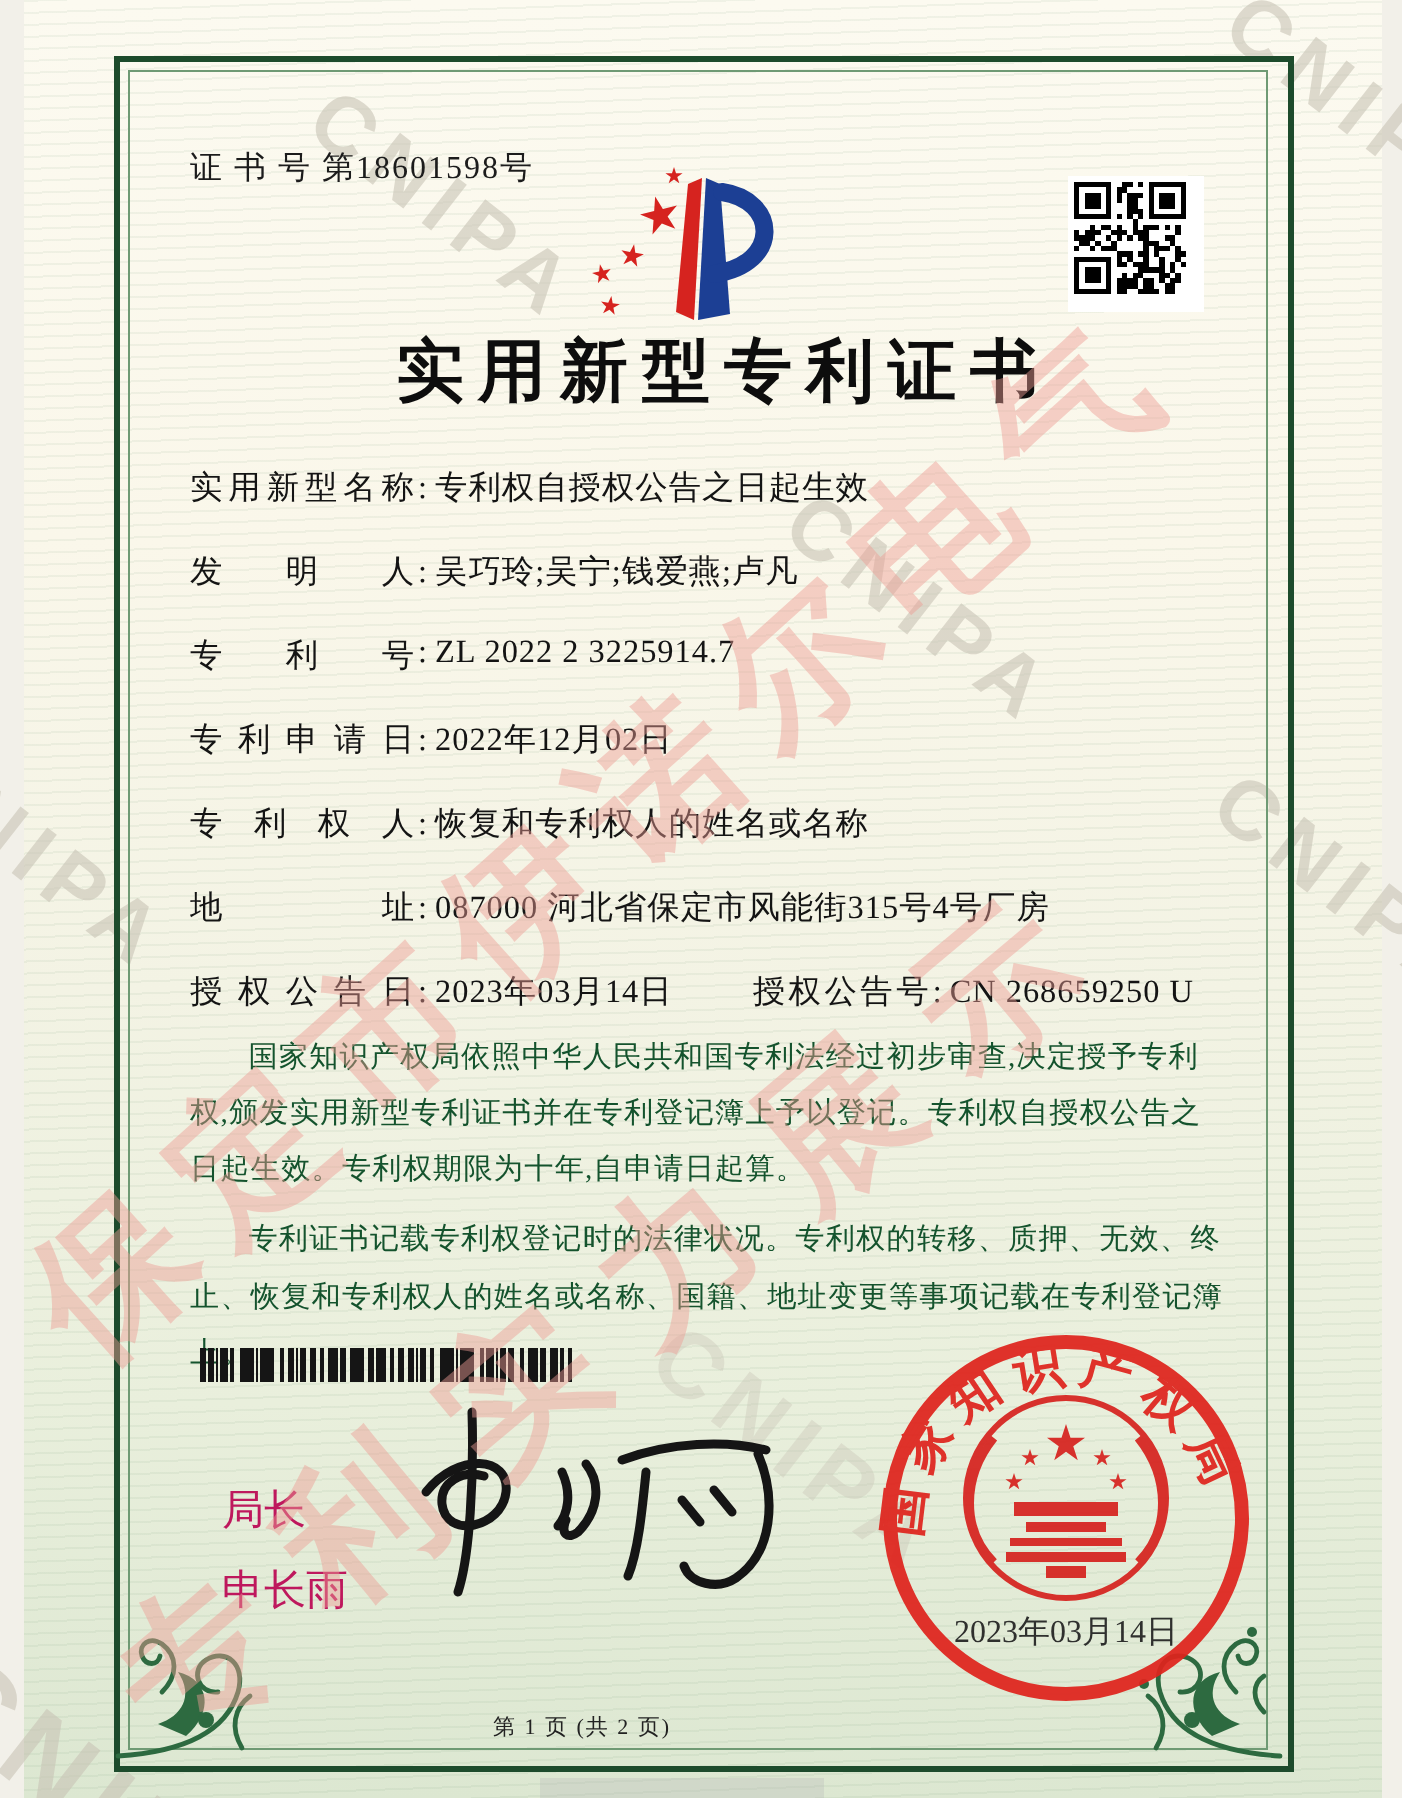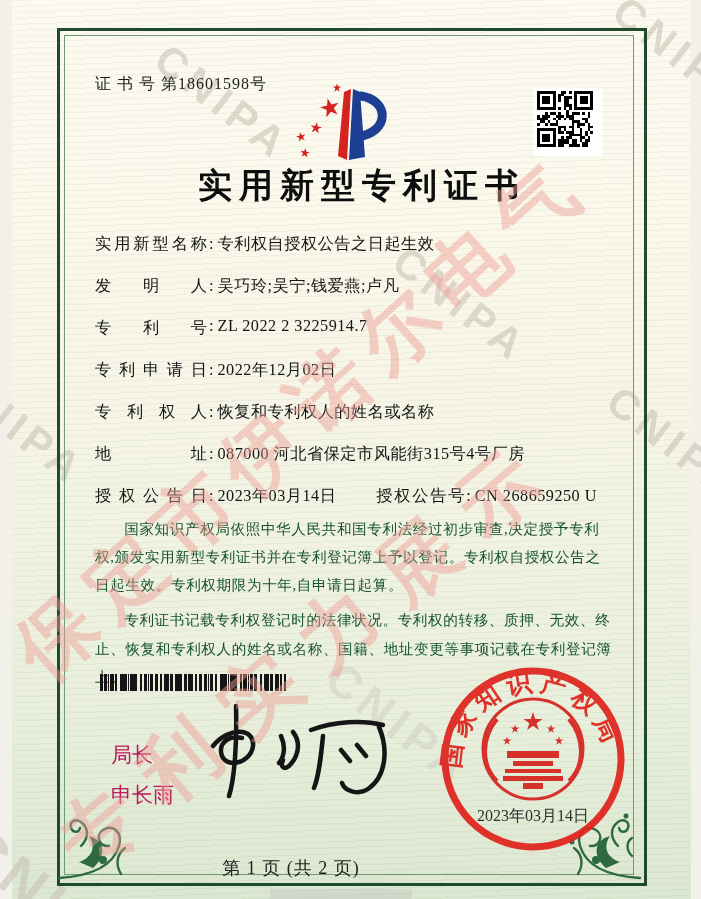--- a/index.html
+++ b/index.html
@@ -46,21 +46,21 @@
   .signatory{position:absolute;left:111px;top:741px;z-index:3;font-family:"Liberation Sans",sans-serif;
              font-size:21px;color:#be185d;}
   .signatory div{margin-bottom:12px;}
   .signature{position:absolute;left:195px;top:690px;z-index:3;}
   
   .seal{position:absolute;left:437px;top:663px;z-index:5;opacity:.93;}
   
   .orn{position:absolute;z-index:4;}
   .orn-left{left:55px;top:786px;transform:scaleX(-1);}
   .orn-right{left:548px;top:786px;}
-  .footer{position:absolute;left:57px;top:856px;width:468px;text-align:center;font-size:18px;color:#222;
+  .footer{position:absolute;left:57px;top:856px;width:468px;text-align:center;font-size:11px;color:#222;
           letter-spacing:1px;z-index:3;}
   .bottom-bar{position:absolute;left:270px;top:889px;width:142px;height:10px;background:rgba(185,185,185,.32);z-index:7;}
 </style>
 </head>
 <body>
 
 <div class="page">
   <div class="paper"></div>
   <div class="stripes"></div>
 

